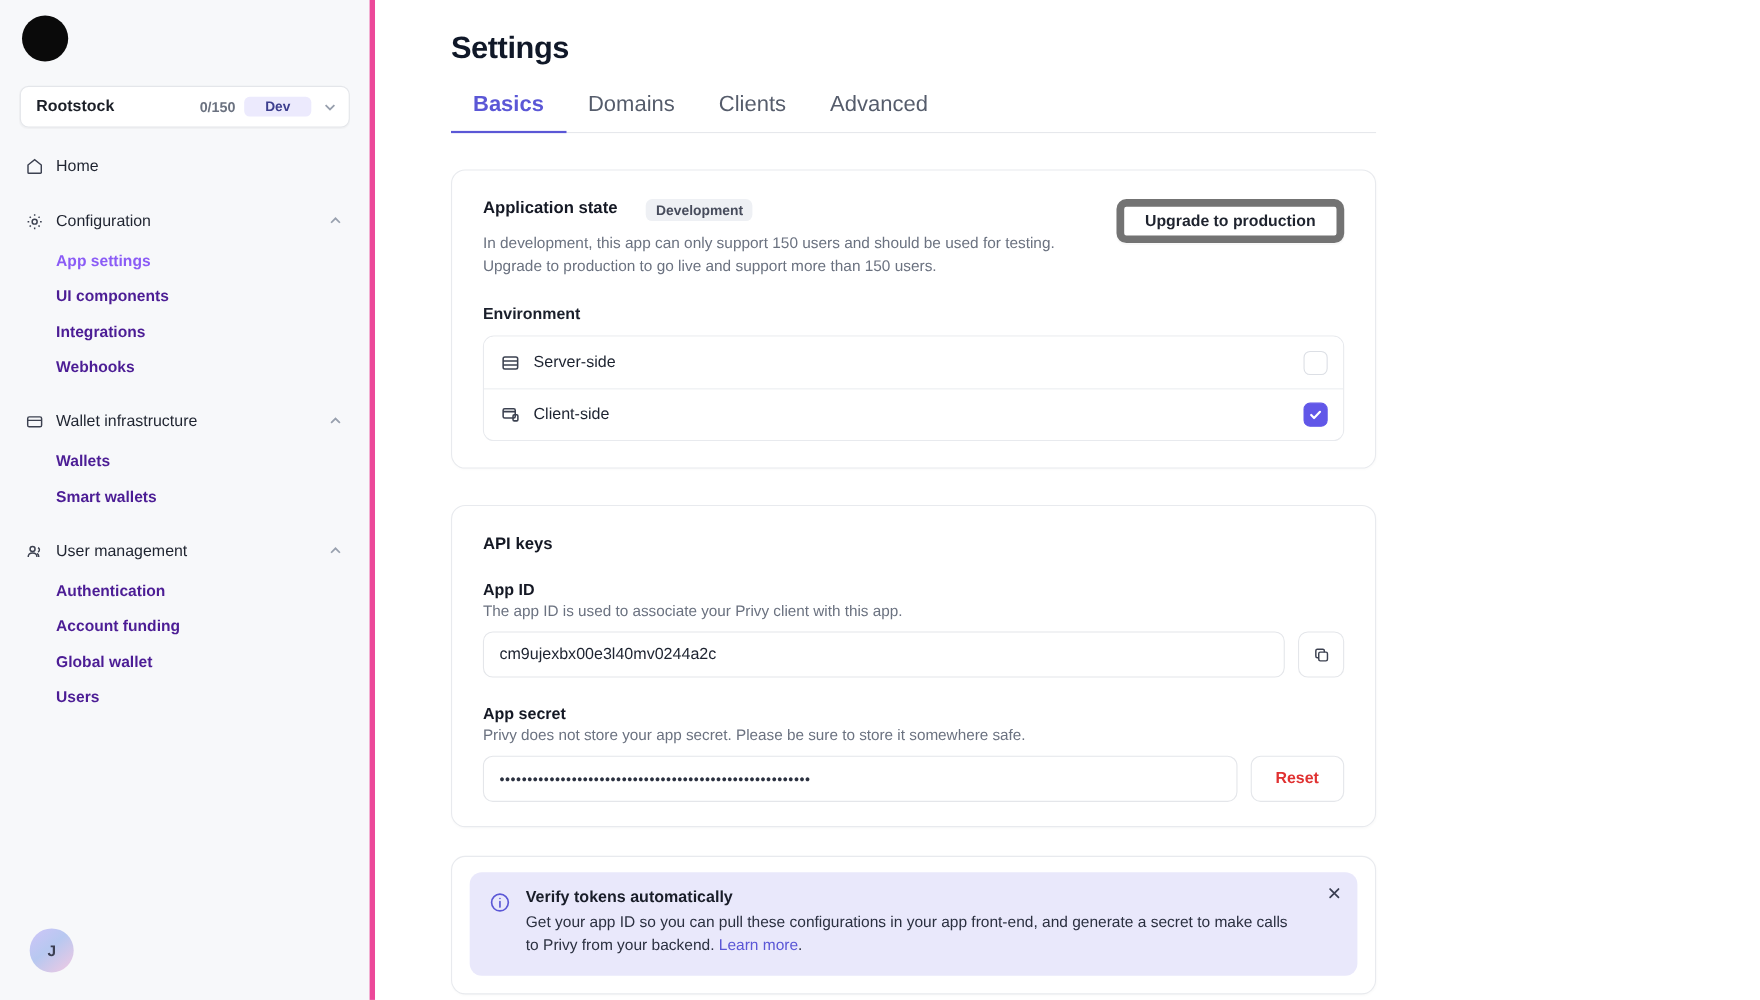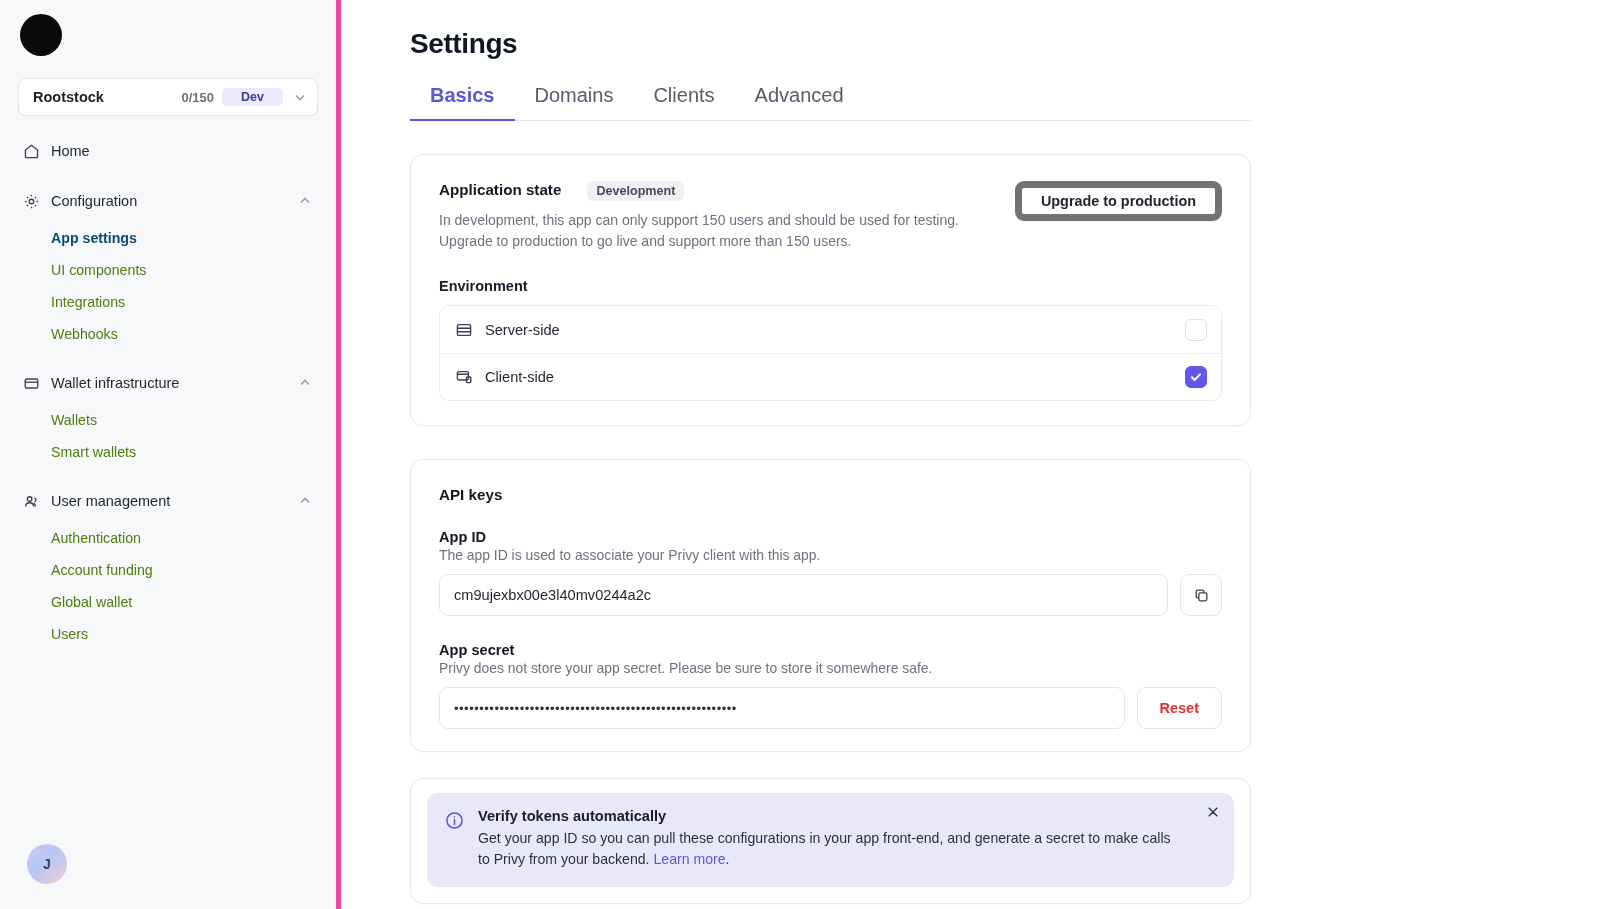--- a/index.html
+++ b/index.html
@@ -106,25 +106,26 @@
   .nav-group:first-child { margin-top: 0; }
   .sub {
     margin-top: 4px;
   }
   .sub-row {
     height: 32px;
     display: flex;
     align-items: center;
     padding-left: 37px;
     font-size: 14.2px;
-    color: #4d7c0f;
+    color: #4c1d95;
     border-radius: 7px;
+    font-weight: bold;
   }
   .sub-row.active {
-    color: #0c4a6e;
+    color: #8b5cf6;
     font-weight: 600;
   }
   .avatar-wrap {
     position: absolute;
     left: 27px;
     bottom: 25px;
   }
   .avatar {
     width: 40px;
     height: 40px;

